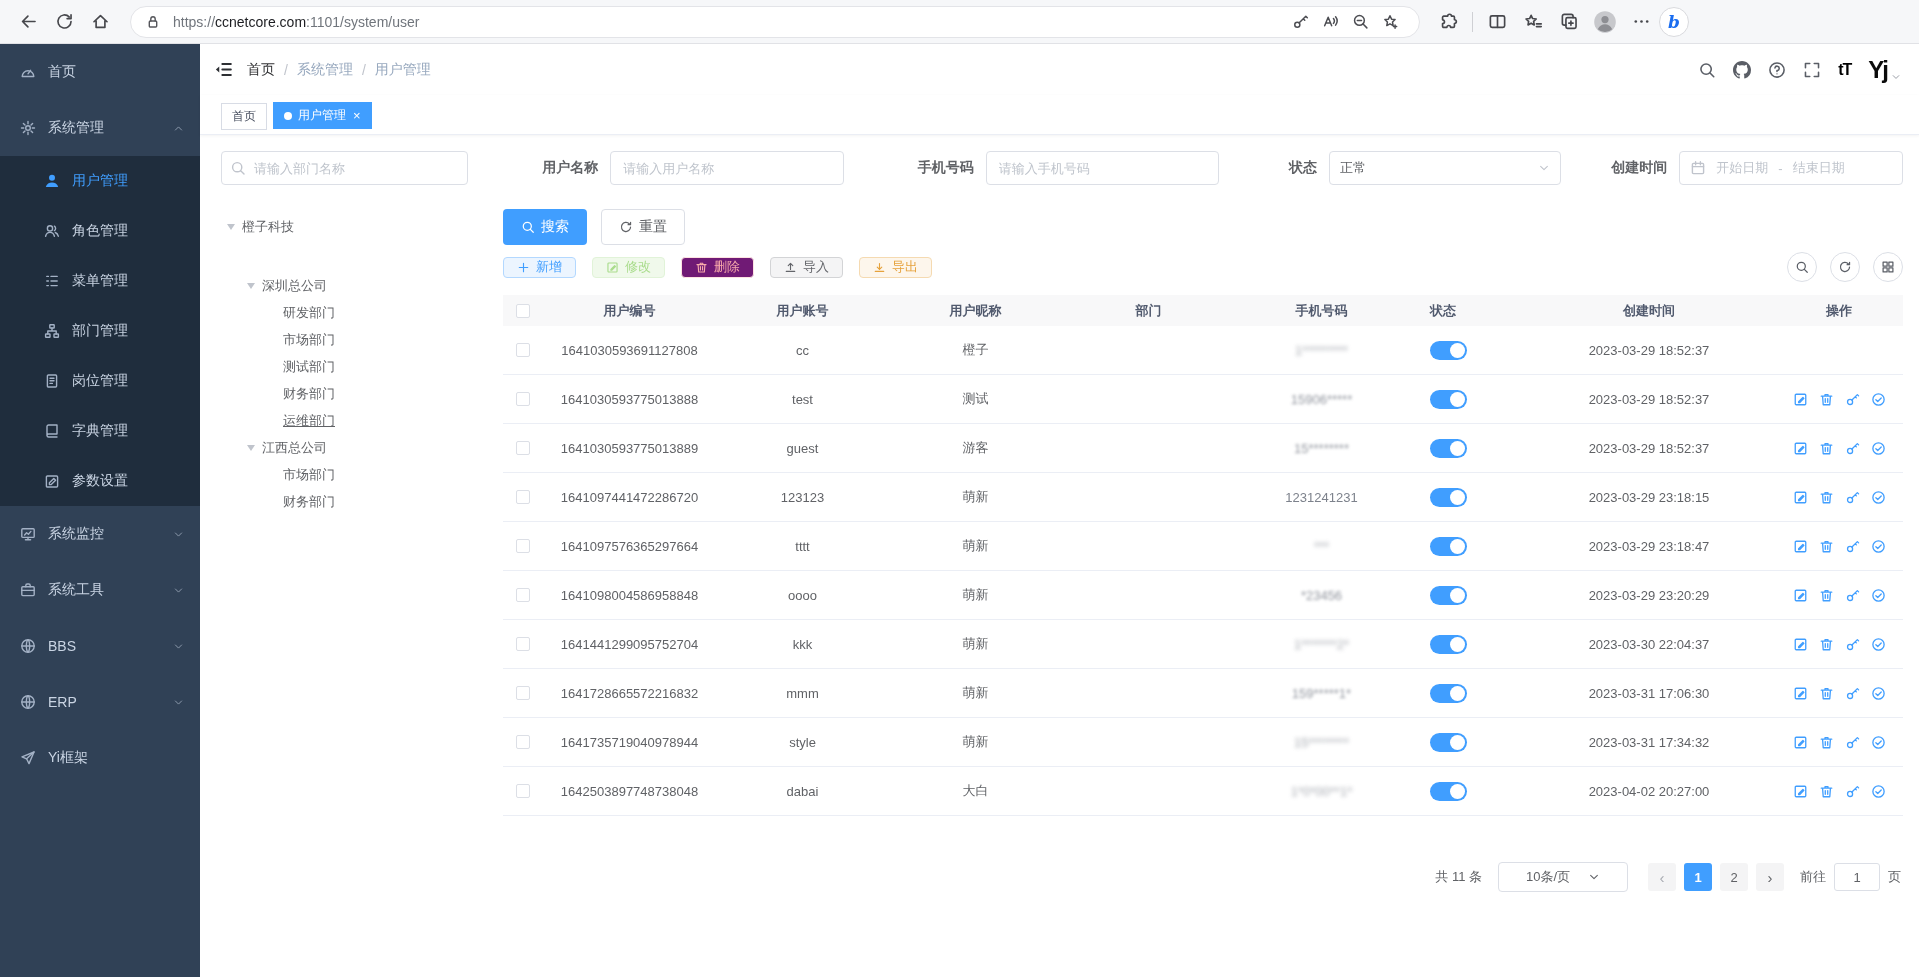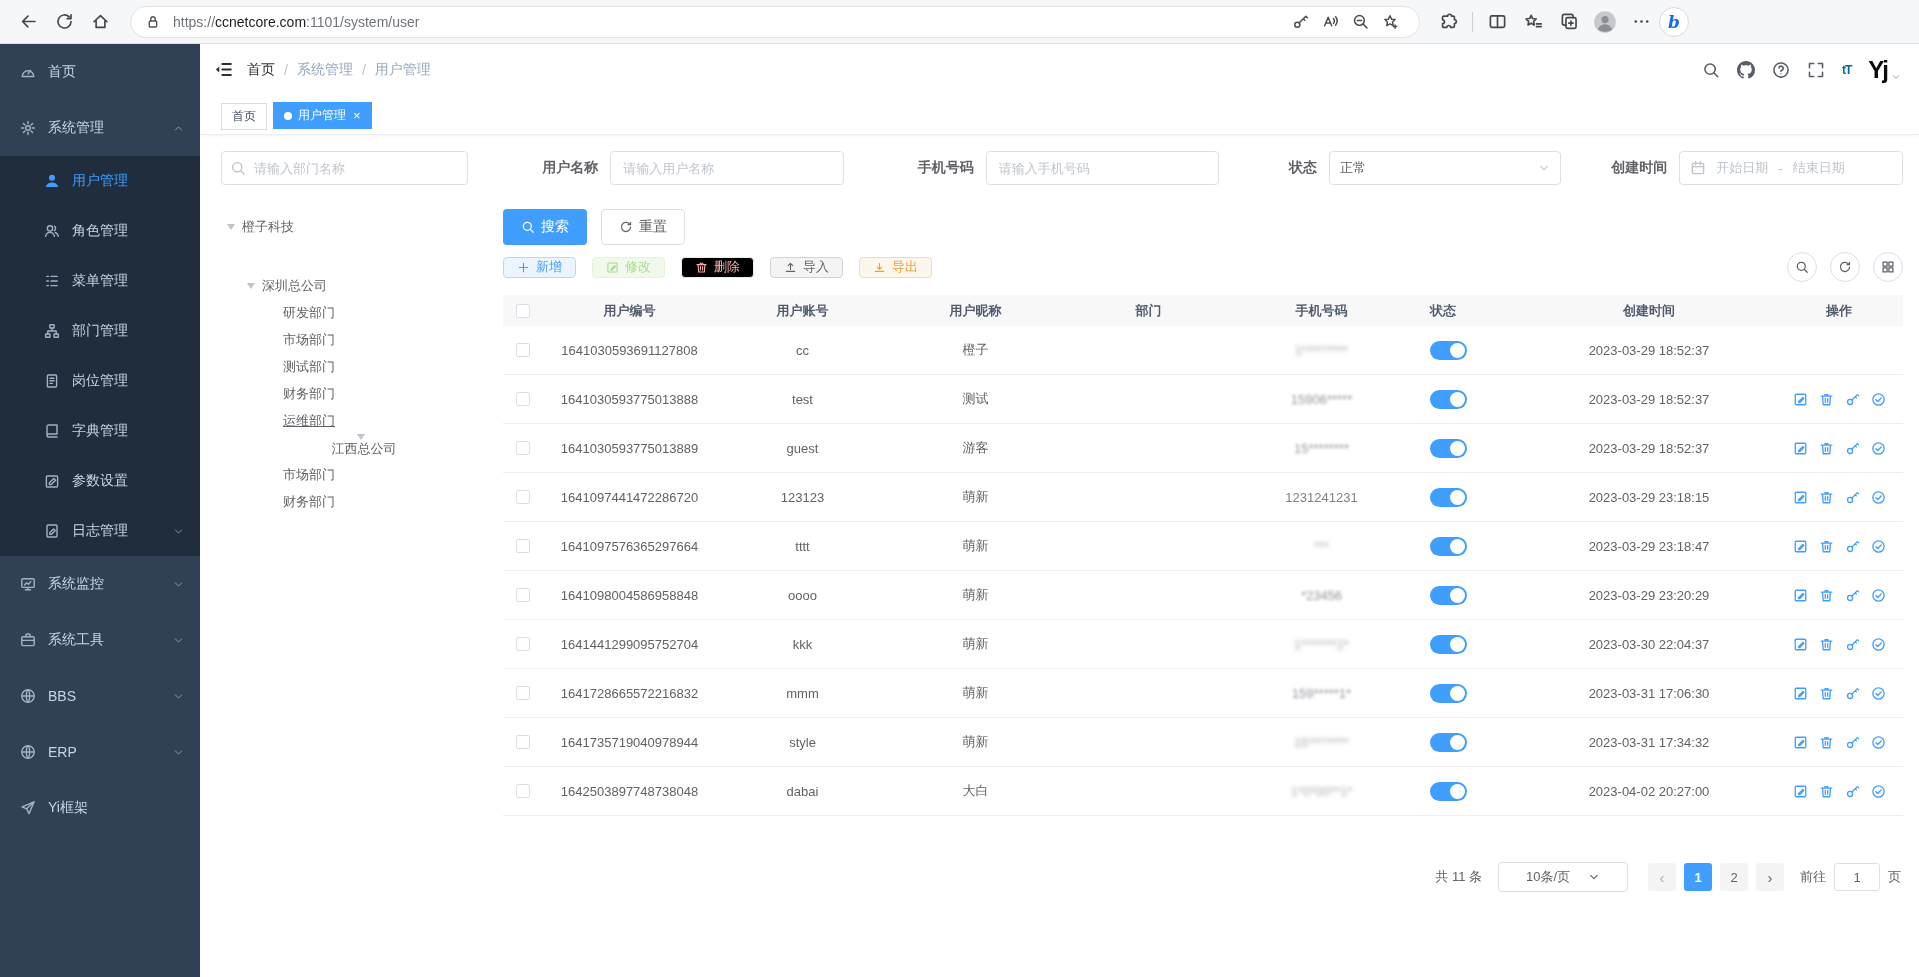--- a/index.html
+++ b/index.html
@@ -42,21 +42,21 @@
   .main{flex:1;display:flex;flex-direction:column;background:#fff;min-width:0}
   .app-header{height:51px;display:flex;align-items:center;padding:0 18px 0 14px}
   .fold{color:#2d2f33;margin-right:14px}
   .fold svg{width:19px;height:19px}
   .breadcrumb{display:flex;align-items:center;font-size:14px}
   .crumb{color:#97a8be}
   .crumb.first{color:#303133}
   .crumb-sep{color:#c0c4cc;margin:0 9px}
   .hdr-right{margin-left:auto;display:flex;align-items:center;gap:17px;color:#5a5e66}
   .hdr-ic svg{width:18px;height:18px}
-  .fontsize-txt{font-size:12px;font-weight:700;color:#0369a1;letter-spacing:-1px}
+  .fontsize-txt{font-size:16px;font-weight:700;color:#000000;letter-spacing:-1px}
   .yj{font-size:24px;font-weight:800;color:#0b0b0b;letter-spacing:-2px;line-height:1}
   .yj-caret{color:#8a8f99;margin-left:4px}
   .yj-caret svg{width:10px;height:10px}
 
   .tabs-bar{height:40px;padding:7px 0 0 21px;border-bottom:1px solid #ebeef5;box-shadow:0 1px 3px rgba(0,0,0,.05)}
   .tab{display:inline-flex;align-items:center;height:27px;padding:0 10px;border:1px solid #d8dce5;background:#fff;color:#495060;font-size:12px;margin-right:6px;cursor:default}
   .tab.active{background:#409eff;border-color:#409eff;color:#fff}
   .tab-dot{width:8px;height:8px;border-radius:50%;background:#fff;margin-right:6px}
   .tab-close{margin-left:7px;font-size:13px;line-height:1}
 
@@ -89,21 +89,21 @@
   .btn .icon svg{width:14px;height:14px}
   .btn-primary{background:#409eff;color:#fff}
   .btn-plain{background:#fff;border-color:#dcdfe6;color:#606266}
 
   .toolbar-row{margin-top:7px;display:flex;align-items:center;justify-content:space-between}
   .tb-left{display:flex;gap:16px}
   .tbtn{height:21px;padding:0 13px;border-radius:4px;font-size:13px;border:1px solid;display:inline-flex;align-items:center;gap:6px;cursor:default}
   .tbtn .icon svg{width:13px;height:13px}
   .tbtn.add{background:#ecf5ff;border-color:#b3d8ff;color:#409eff}
   .tbtn.mod{background:#f0f9eb;border-color:#e1f3d8;color:#a9dc8c}
-  .tbtn.del{background:#000000;border-color:#fde2e2;color:#f8abab}
+  .tbtn.del{background:#701a75;border-color:#fde2e2;color:#f8abab}
   .tbtn.imp{background:#f4f4f5;border-color:#d3d4d6;color:#63656a}
   .tbtn.exp{background:#fdf6ec;border-color:#f5dab1;color:#e6a23c}
   .tb-right{display:flex;gap:13px}
   .tool-btn{width:30px;height:30px;border:1px solid #dcdfe6;border-radius:50%;display:flex;align-items:center;justify-content:center;color:#5a5e66;background:#fff}
   .tool-btn svg{width:14px;height:14px}
 
   
   .table{margin-top:13px;width:100%;font-size:13px}
   .tr{display:grid;grid-template-columns:40px 173px 173px 173px 173px 173px 115px 252px 1fr;align-items:center;border-bottom:1px solid #ebeef5}
   .tr.head{background:#f8f8f9;border-bottom:none;height:31px;color:#515a6e;font-weight:700}
@@ -310,34 +310,20 @@
           </div>
           <div class="menu-item">
             <span class="icon">
               <svg viewBox="0 0 16 16" fill="none" stroke="currentColor" stroke-width="1.4" stroke-linecap="round" stroke-linejoin="round">
                 <rect x="2.4" y="3" width="11.2" height="11" rx="1"></rect>
                 <path d="M9.8 5.4l1.8 1.8-4.4 4.4H5.4V9.8z"></path>
               </svg>
             </span>
             <span>参数设置</span>
           </div>
-          <div class="menu-item">
-            <span class="icon">
-              <svg viewBox="0 0 16 16" fill="none" stroke="currentColor" stroke-width="1.4" stroke-linecap="round" stroke-linejoin="round">
-                <rect x="3" y="2" width="10" height="12" rx="1"></rect>
-                <path d="M9.6 6l1.6 1.6-3.8 3.8H5.8V9.8z"></path>
-              </svg>
-            </span>
-            <span>日志管理</span>
-            <span class="chev">
-              <svg viewBox="0 0 16 16" fill="none" stroke="currentColor" stroke-width="1.4" stroke-linecap="round" stroke-linejoin="round">
-                <path d="M3.5 5.8 8 10.3l4.5-4.5"></path>
-              </svg>
-            </span>
-          </div>
         </div>
         <div class="menu-item lvl1">
           <span class="icon">
             <svg viewBox="0 0 16 16" fill="none" stroke="currentColor" stroke-width="1.4" stroke-linecap="round" stroke-linejoin="round">
               <rect x="1.8" y="2.8" width="12.4" height="8.6" rx="1"></rect>
               <path d="M8 11.4v2.4M5.4 13.8h5.2M4.6 9l2-2.3 1.8 1.5 2.5-2.8"></path>
             </svg>
           </span>
           <span>系统监控</span>
           <span class="chev">
@@ -519,21 +505,21 @@
             <span>测试部门</span>
           </div>
           <div class="tree-node" style="padding-left: 46px;">
             <span class="tree-spacer"></span>
             <span>财务部门</span>
           </div>
           <div class="tree-node" style="padding-left: 46px; text-decoration: underline;">
             <span class="tree-spacer"></span>
             <span>运维部门</span>
           </div>
-          <div class="tree-node" style="padding-left: 26px; flex-direction: column;">
+          <div class="tree-node" style="padding-left: 26px;">
             <span class="tree-caret"></span>
             <span>江西总公司</span>
           </div>
           <div class="tree-node" style="padding-left: 46px;">
             <span class="tree-spacer"></span>
             <span>市场部门</span>
           </div>
           <div class="tree-node" style="padding-left: 46px;">
             <span class="tree-spacer"></span>
             <span>财务部门</span>

